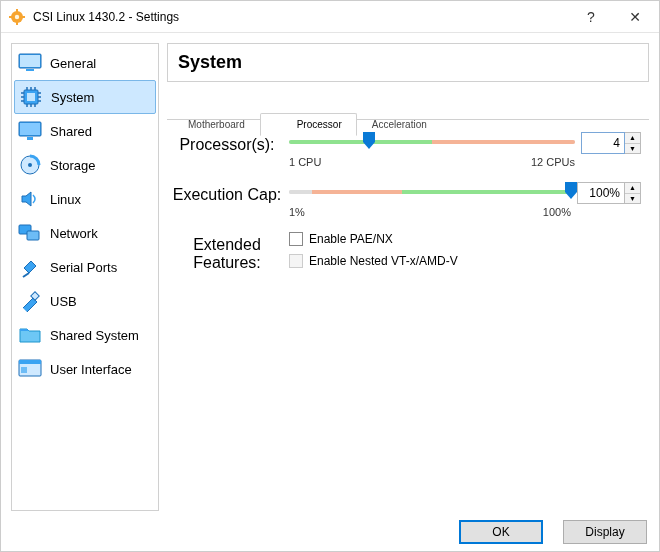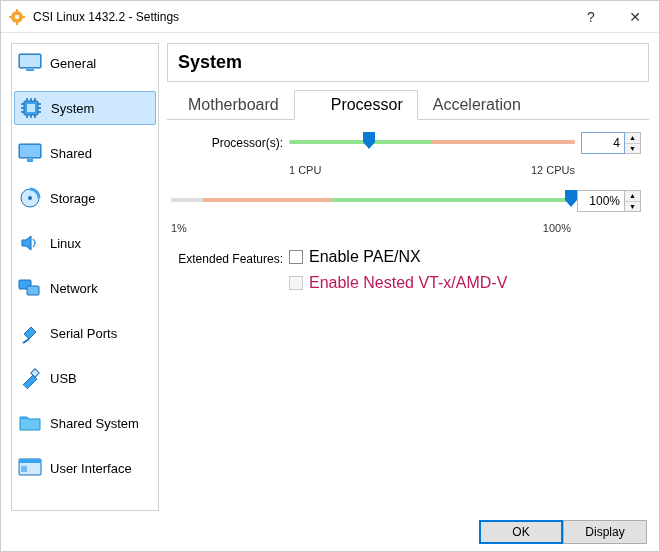--- a/index.html
+++ b/index.html
@@ -36,21 +36,21 @@
     height: calc(552px - 32px - 42px);
     padding: 10px 10px 0 10px;
     gap: 8px;
   }
   .sidebar {
     width: 148px;
     border: 1px solid #d0d0d0;
     padding: 2px;
     display: flex;
     flex-direction: column;
-    gap: 11px;
+    gap: 0;
     background: #fff;
   }
   .side-item {
     display: flex; align-items: center;
     height: 34px;
     padding: 0 4px;
     gap: 8px;
     font-size: 13px;
   }
   .side-item.active {
@@ -72,24 +72,24 @@
   .tabs-bar {
     display: flex; align-items: flex-end;
     margin-top: 12px;
     height: 26px;
     border-bottom: 1px solid #d0d0d0;
     padding-left: 6px;
     gap: 0;
   }
   .tab {
     padding: 5px 14px;
-    font-size: 16px;
+    font-size: 10px;
     color: #444;
     position: relative;
-    top: 1px;
+    top: 17px;
     border: 1px solid transparent;
   }
   .tab.active {
     background: #fff;
     border: 1px solid #d0d0d0;
     border-bottom: 1px solid #fff;
     border-radius: 2px 2px 0 0;
     color: #000;
     padding-left: 36px;
   }
@@ -97,24 +97,24 @@
     border-left: 0; border-right:0;
     padding: 12px 8px 8px 4px;
   }
   .row {
     display: flex;
     align-items: flex-start;
     margin-bottom: 14px;
   }
   .row-label {
     width: 118px;
-    text-align: right;
+    text-align: center;
     padding-right: 6px;
     padding-top: 4px;
-    font-size: 12px;
+    font-size: 16px;
   }
   .row-body { flex: 1; }
   .slider-wrap { position: relative; height: 20px; }
   .slider-track {
     position: absolute; left: 0; right: 0; top: 8px; height: 4px;
     background: #ddd; border-radius: 2px; overflow: hidden;
     display: flex;
   }
   .seg { height: 100%; }
   .seg.green { background: #8fe28f; }
@@ -122,21 +122,21 @@
   .seg.gray { background: #ddd; }
   .slider-thumb {
     position: absolute; top: 0;
     width: 16px; height: 18px;
     transform: translateX(-50%);
   }
   .slider-thumb svg { display:block; }
   .slider-scale {
     display: flex; justify-content: space-between;
     font-size: 11px; color: #333;
-    margin-top: 12px;
+    margin-top: 4px;
   }
   .spin-wrap {
     display: flex; align-items: center;
     margin-left: 6px;
   }
   .spin-input {
     width: 44px; height: 22px;
     border: 1px solid #7aa7d8;
     padding: 0 4px;
     font-size: 12px;
@@ -146,29 +146,29 @@
   .spin-btns {
     display: flex; flex-direction: column;
     border: 1px solid #bbb; border-left: none;
     height: 22px; width: 16px;
   }
   .spin-btns div {
     flex:1; display:flex; align-items:center; justify-content:center;
     font-size: 7px; background:#f3f3f3; border-bottom:1px solid #ccc;
   }
   .spin-btns div:last-child{border-bottom:none;}
-  .chk-row { display:flex; align-items:center; gap:6px; margin-bottom:8px; font-size:16px;}
+  .chk-row { display:flex; align-items:center; gap:6px; margin-bottom:8px; font-size:12px;}
   .chk { width:14px; height:14px; border:1px solid #888; background:#fff;}
   .chk.disabled { border-color:#ccc; background:#f5f5f5;}
-  .chk-label.disabled { color:#be185d; }
+  .chk-label.disabled { color:#000000; }
   
   .footer {
     height: 42px;
     display:flex; align-items:center; justify-content:flex-end;
-    padding: 0 12px; gap: 0;
+    padding: 0 12px; gap: 20px;
     border-top: 0;
   }
   .btn {
     min-width: 84px; height: 24px;
     border: 1px solid #adadad;
     background: #e1e1e1;
     display:flex;align-items:center;justify-content:center;
     font-size:12px;
   }
   .btn.primary {
@@ -185,21 +185,21 @@
         <circle cx="8" cy="8" r="6" fill="#f7a531"></circle>
         <circle cx="8" cy="8" r="2.2" fill="#fff6e0"></circle>
         <g stroke="#f7a531" stroke-width="2">
           <line x1="8" y1="0" x2="8" y2="3"></line>
           <line x1="8" y1="13" x2="8" y2="16"></line>
           <line x1="0" y1="8" x2="3" y2="8"></line>
           <line x1="13" y1="8" x2="16" y2="8"></line>
         </g>
       </svg>
   </span>
-  <span class="title">CSI Linux 1432.2 - Settings</span>
+  <span class="title">CSI Linux 1430.2 - Settings</span>
   <div class="win-btn">?</div>
   <div class="win-btn">✕</div>
 </div>
 
 <div class="content">
 
   <div class="sidebar">
     <div class="side-item">
       <span class="side-ico">
           <svg width="24" height="20" viewBox="0 0 24 20">
@@ -347,20 +347,21 @@
               <div class="spin-btns">
                   <div>▲</div>
                   <div>▼</div>
                 </div>
             </div>
           </div>
         </div>
       </div>
 
       <div class="row">
+        <div class="row-label">Execution Cap:</div>
         <div class="row-body">
           <div style="display:flex;align-items:flex-start;">
             <div style="flex:1;">
               <div class="slider-wrap">
                 <div class="slider-track">
                   <div class="seg gray" style="width:8%"></div>
                   <div class="seg orange" style="width:32%"></div>
                   <div class="seg green" style="width:60%"></div>
                 </div>
                 <div class="slider-thumb" style="left:100%">

